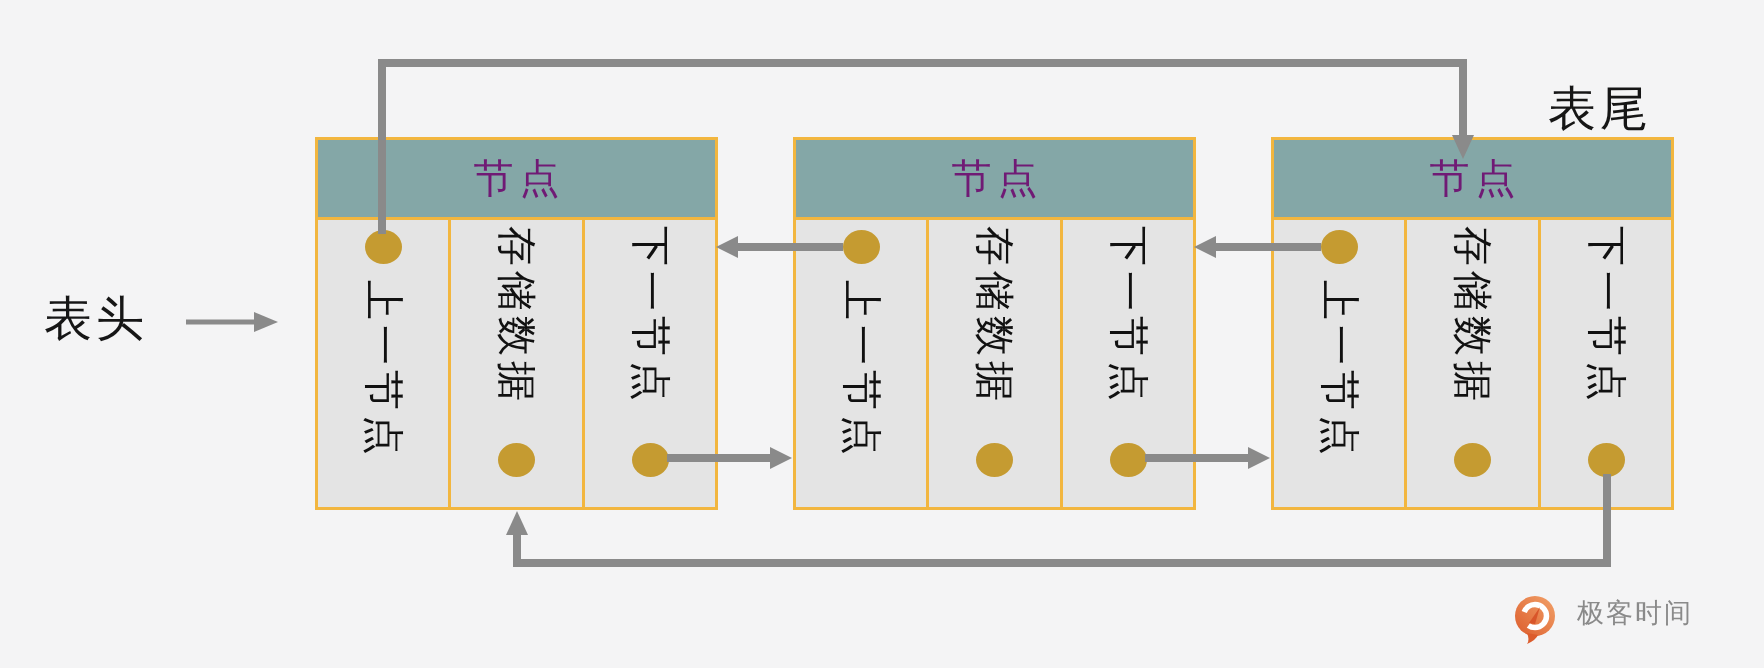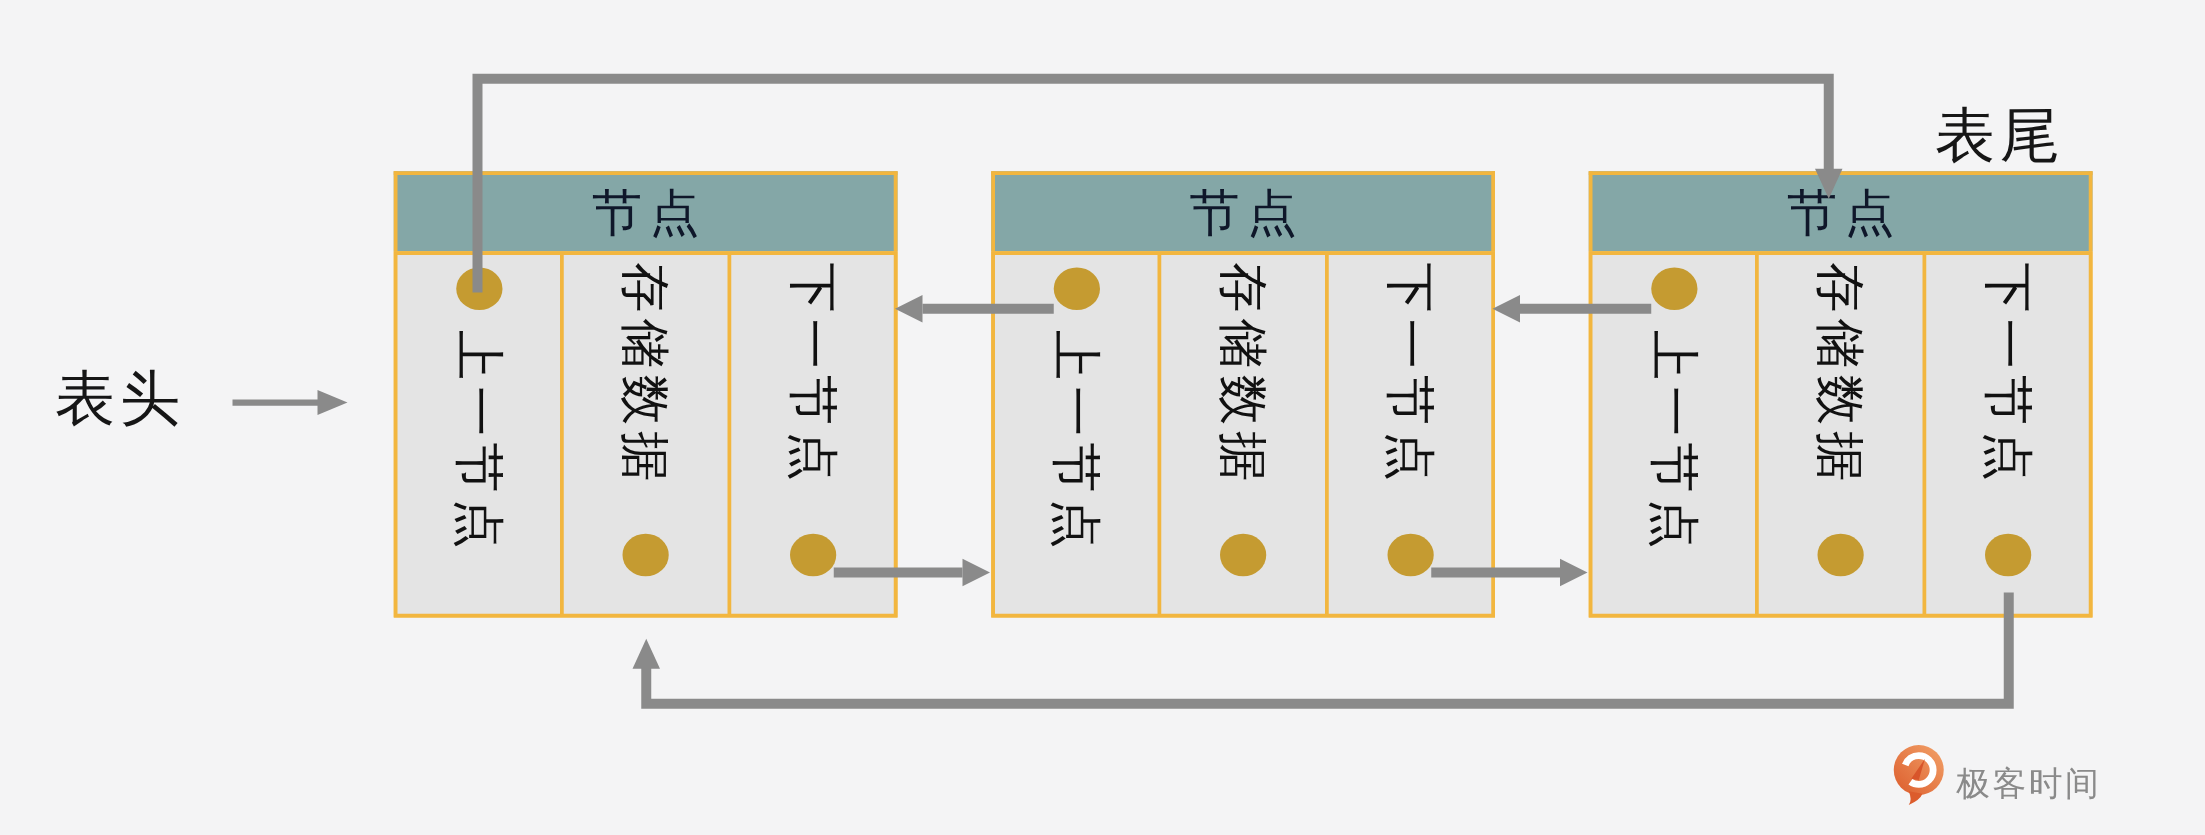--- a/index.html
+++ b/index.html
@@ -24,26 +24,26 @@
   .label-tail { left: 1548px; top: 37px; margin-top: 40px; }
 
   
   .node { position: absolute; top: 137px; width: 403px; }
   .node-1 { left: 315px; }
   .node-2 { left: 793px; }
   .node-3 { left: 1271px; }
 
   .node-header {
     box-sizing: border-box;
-    height: 64px;
+    height: 80px;
     background: #84a7a7;
     border: 3px solid #f2b63f;
     border-bottom: none;
     display: flex; align-items: center; justify-content: center;
-    font-size: 40px; color: #0f172a;
+    font-size: 40px; color: #701a75;
     letter-spacing: 6px; text-indent: 6px;
   }
   .node-body {
     box-sizing: border-box;
     height: 293px;
     border: 3px solid #f2b63f;
     background: #f2b63f;      
     display: flex;
   }
   .cell {
@@ -79,21 +79,21 @@
   
   svg.arrows {
     position: absolute; inset: 0;
     width: 1764px; height: 668px;
     pointer-events: none;
   }
   svg.arrows path     { stroke: #8a8a8a; fill: none; }
   svg.arrows polygon  { fill: #8a8a8a; stroke: none; }
 
   
-  .logo { position: absolute; left: 1514px; top: 595px; display: flex; align-items: flex-end; }
+  .logo { position: absolute; left: 1514px; top: 595px; display: flex; align-items: flex-start; gap: 12px; }
   .logo-text {
     margin-left: 9px;
     font-size: 27px;
     color: #8a8a8a;
     letter-spacing: 2px;
     white-space: nowrap;
   }
 </style>
 </head>
 <body>

